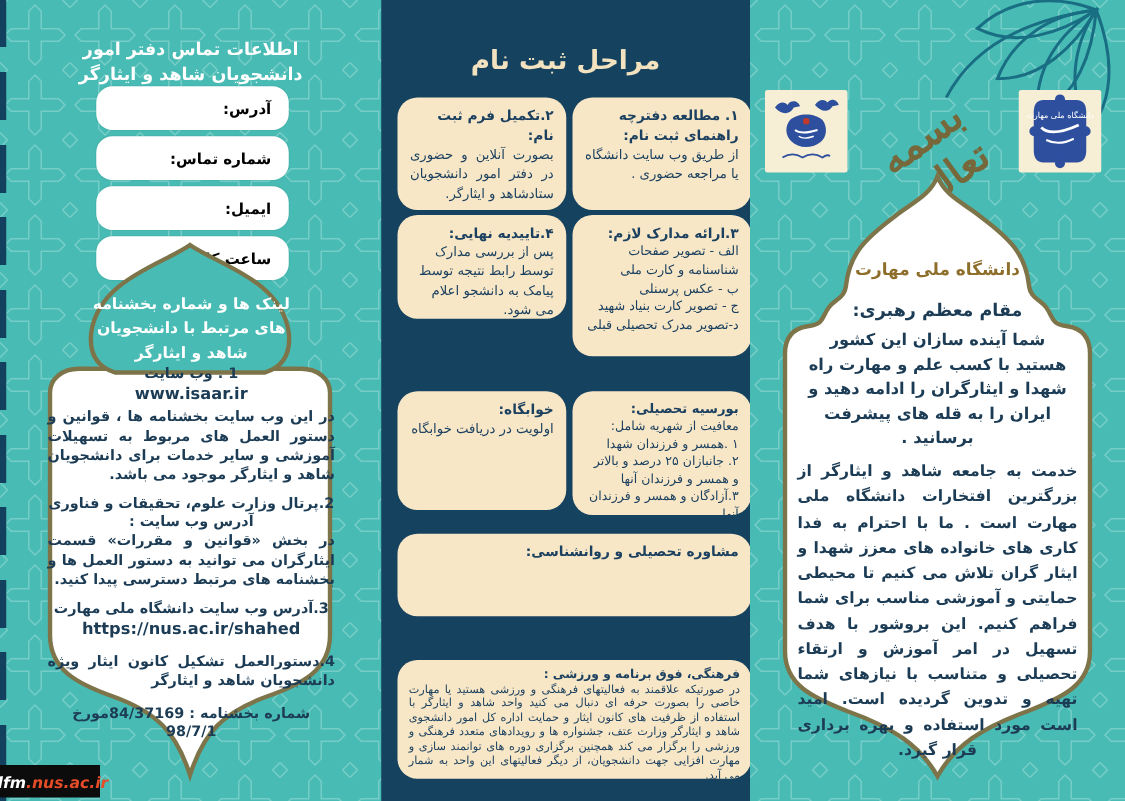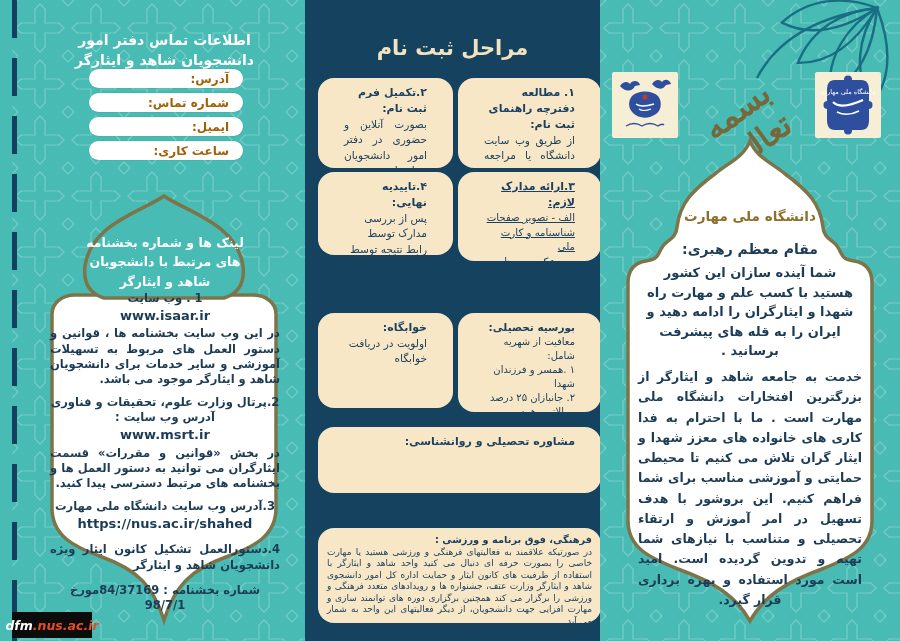--- a/index.html
+++ b/index.html
@@ -2,36 +2,36 @@
 <html><head>
 <meta charset="utf-8">
 <style>
   html,body{margin:0;padding:0;}
   body{
     width:900px;height:641px;position:relative;overflow:hidden;
     font-family:"DejaVu Sans","Liberation Sans",sans-serif;
     background:#48bcb4;
   }
   .panel{position:absolute;top:0;height:641px;}
-  #panel-left{left:12px;width:305px;background:#48bcb4;}
+  #panel-left{left:0;width:305px;background:#48bcb4;}
   #panel-mid{left:305px;width:295px;background:#15425f;}
   #panel-right{left:600px;width:300px;background:#48bcb4;}
   .pattern{position:absolute;left:0;top:0;}
 
   .pre{white-space:pre-line;}
 
   
   .contact-title{
     position:absolute;top:30px;left:15px;right:15px;text-align:center;
     color:#fff;font-weight:bold;font-size:14px;line-height:1.45;direction:rtl;
   }
   .pill-stack{position:absolute;top:69px;left:77px;width:154px;display:flex;flex-direction:column;gap:5px;}
   .pill{
-    height:19px;background:#fff;border-radius:13px;display:flex;align-items:center;
-    direction:rtl;padding:0 14px;color:#a16207;font-weight:bold;font-size:12px;
+    height:35px;background:#fff;border-radius:13px;display:flex;align-items:center;
+    direction:rtl;padding:0 14px;color:#000000;font-weight:bold;font-size:12px;
     box-shadow:0 0 0 1px rgba(0,0,0,0.04);
   }
   .dome-title{
     position:absolute;top:233px;left:70px;width:166px;text-align:center;
     color:#fff;font-weight:bold;font-size:12.5px;line-height:1.55;direction:rtl;
   }
   .dome-content{
     position:absolute;top:291px;left:38px;width:230px;direction:rtl;
     color:#1c3c55;font-size:11.5px;line-height:1.32;font-weight:600;
   }
@@ -58,21 +58,21 @@
   .steps-title{
     position:absolute;top:36px;left:0;right:0;text-align:center;direction:rtl;
     color:#f2e2c0;font-weight:bold;font-size:21px;
   }
   .facil-title{
     position:absolute;top:284px;left:0;right:0;text-align:center;direction:rtl;
     color:#f2e2c0;font-weight:bold;font-size:14.5px;
   }
   .box-row{position:absolute;left:13px;width:283px;display:flex;gap:5px;direction:rtl;}
   .cbox{
-    background:#f8e7c6;border-radius:16px;padding:7px 26px;box-sizing:border-box;
+    background:#f8e7c6;border-radius:16px;padding:7px 10px;box-sizing:border-box;
     color:#1c4160;direction:rtl;overflow:hidden;
   }
   .cbox .bh{font-weight:bold;font-size:11px;line-height:1.45;}
   .cbox .bb{font-size:10.6px;line-height:1.45;text-align:justify;}
   .cbox .bb.right{text-align:right;}
   .full{left:13px;width:283px;position:absolute;}
 
   
   .bismillah{
     position:absolute;top:88px;left:78px;width:140px;text-align:center;
@@ -143,21 +143,20 @@
   </svg>
 
   <div class="dome-title">لینک ها و شماره بخشنامه های مرتبط با دانشجویان شاهد و ایثارگر</div>
 
   <div class="dome-content">
     <p class="lh pre">1 . وب سایت</p>
     <p class="lurl">www.isaar.ir</p>
     <p class="lbody">در این وب سایت بخشنامه ها ، قوانین و دستور العمل های مربوط به تسهیلات آموزشی و سایر خدمات برای دانشجویان شاهد و ایثارگر موجود می باشد.</p>
     <p class="lh pre">2.پرتال وزارت علوم، تحقیقات و فناوری
 آدرس وب سایت :</p>
-    <p class="lurl">www.msrt.ir</p>
     <p class="lbody">در بخش «قوانین و مقررات» قسمت ایثارگران می توانید به دستور العمل ها و بخشنامه های مرتبط دسترسی پیدا کنید.</p>
     <p class="lh">3.آدرس وب سایت دانشگاه ملی مهارت</p>
     <p class="lurl">https://nus.ac.ir/shahed</p>
     <div class="gap8"></div>
     <p class="lh" style="text-align:justify;">4.دستورالعمل تشکیل کانون ایثار ویژه دانشجویان شاهد و ایثارگر</p>
     <p class="lcirc">شماره بخشنامه : 84/37169مورخ 98/7/1</p>
   </div>
 
   <div class="site-badge">
     <span class="w">dfm</span>
@@ -173,21 +172,21 @@
       <div class="bh">۱. مطالعه دفترچه راهنمای ثبت نام:</div>
       <div class="bb">از طریق وب سایت دانشگاه یا مراجعه حضوری .</div>
     </div>
     <div class="cbox" style="width:135px;height:90px;">
       <div class="bh">۲.تکمیل فرم ثبت نام:</div>
       <div class="bb">بصورت آنلاین و حضوری در دفتر امور دانشجویان ستادشاهد و ایثارگر.</div>
     </div>
   </div>
 
   <div class="box-row" style="top:172px;">
-    <div class="cbox" style="width:143px;height:89px;text-decoration:underline;">
+    <div class="cbox" style="width:143px;height:113px;">
       <div class="bh">۳.ارائه مدارک لازم:</div>
       <div class="bb right pre" style="font-size:10.2px;">الف - تصویر صفحات شناسنامه و کارت ملی
 ب - عکس پرسنلی
 ج - تصویر کارت بنیاد شهید
 د-تصویر مدرک تحصیلی قبلی</div>
     </div>
     <div class="cbox" style="width:135px;height:83px;">
       <div class="bh">۴.تاییدیه نهایی:</div>
       <div class="bb right">پس از بررسی مدارک توسط رابط نتیجه توسط پیامک به دانشجو اعلام می شود.</div>
     </div>

